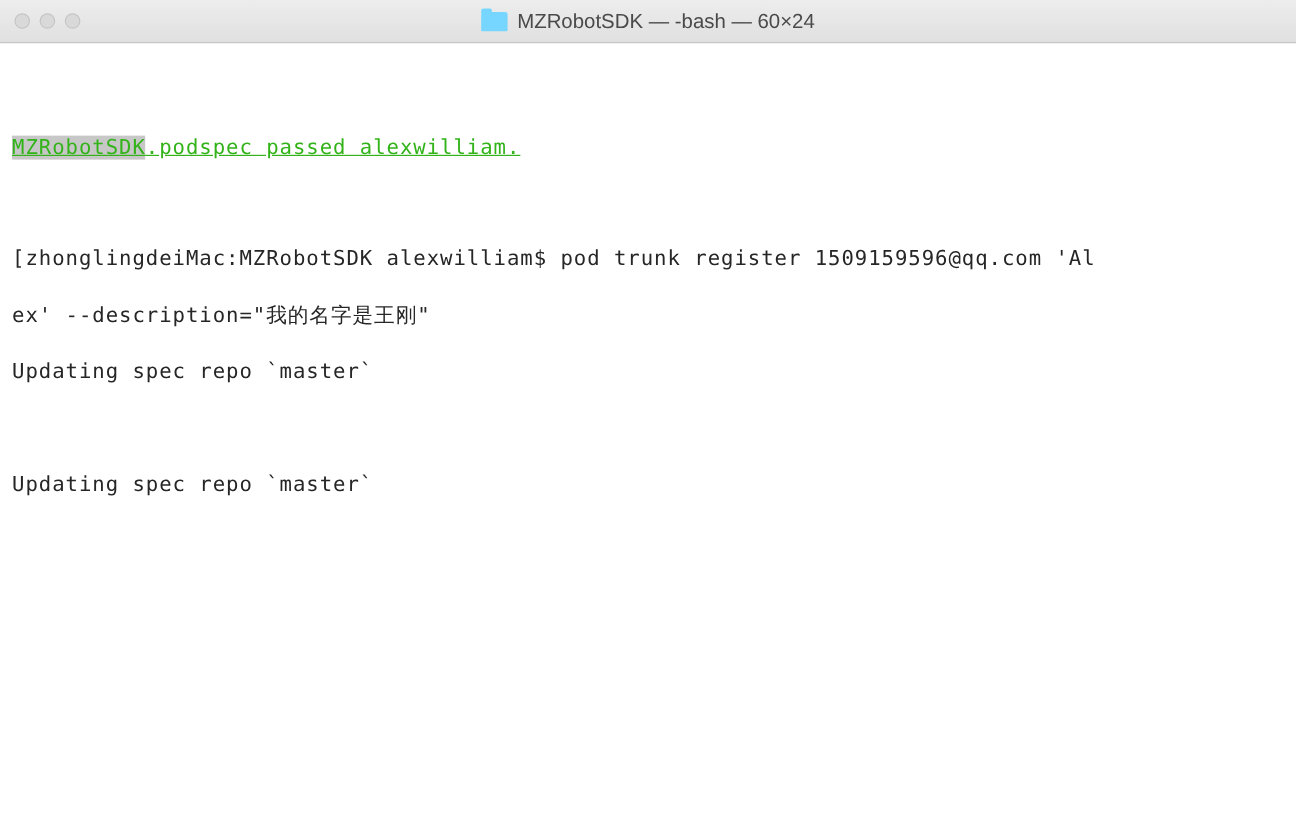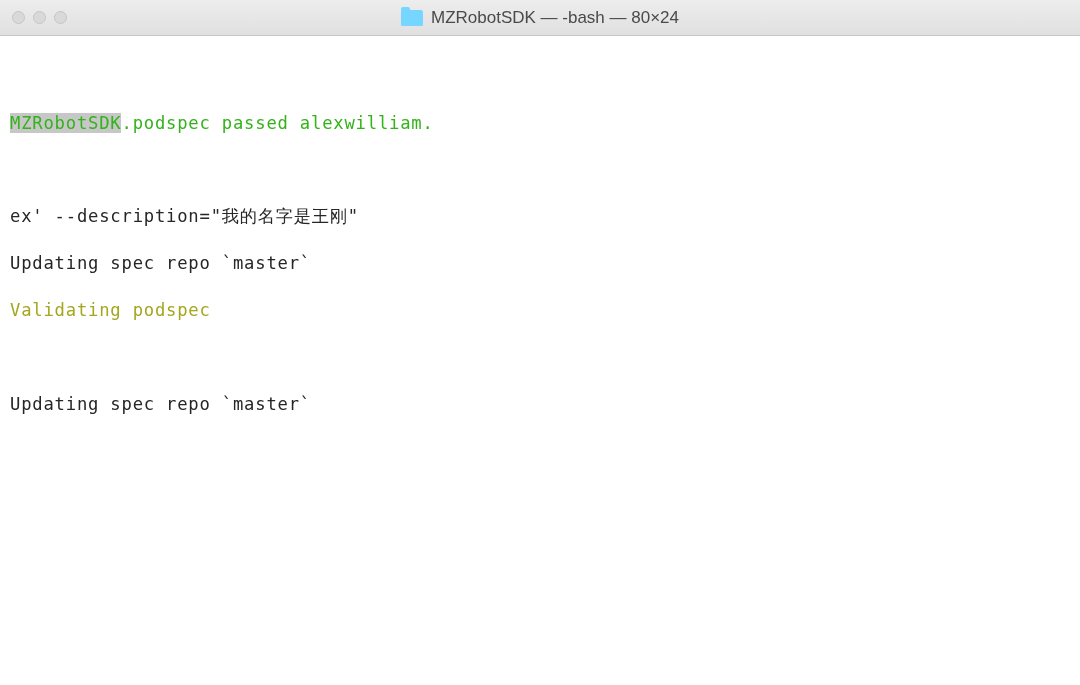--- a/index.html
+++ b/index.html
@@ -63,49 +63,49 @@
       height: calc(685px - 36px);
       padding: 6px 10px 6px 10px;
       font-size: 17.2px;
       line-height: 1.365;
       letter-spacing: 0.8px;
       color: #262626;
       white-space: pre-wrap;
       word-break: break-all;
       overflow: hidden;
     }
-    .green  { color: #33b31a; }
+    .green  { color: #33b31a; text-decoration: underline; }
     .olive  { color: #a4a61d; }
     .highlight { background: #c7c7c7; }
     .blankline { height: 23px; }
     .line { display: block; }
     .nowrap { white-space: pre; }
   </style>
 </head>
 <body>
 
 <div class="titlebar">
   <div class="traffic-lights">
     <div class="traffic-light"></div>
     <div class="traffic-light"></div>
     <div class="traffic-light"></div>
   </div>
   <div class="title-center">
     <span class="folder-icon"></span>
-    <span>MZRobotSDK — -bash — 80×24</span>
+    <span>MZRobotSDK — -bash — 60×24</span>
   </div>
 </div>
 
 <div class="terminal-body">
 <div class="blankline"></div>
 <span class="line nowrap"><span class="highlight green">MZRobotSDK</span><span class="green">.podspec passed alexwilliam.</span></span>
 <div class="blankline"></div>
+<span class="line nowrap"><span>[zhonglingdeiMac:MZRobotSDK alexwilliam$ </span><span>pod trunk register 1509159596@qq.com 'Al</span></span>
 <span class="line nowrap">ex' --description="我的名字是王刚"</span>
 <span class="line nowrap">Updating spec repo `master`</span>
-<span class="line olive nowrap">Validating podspec</span>
 <div class="blankline"></div>
 <span class="line nowrap">Updating spec repo `master`</span>
 
 
 
 
 
 
 
 

